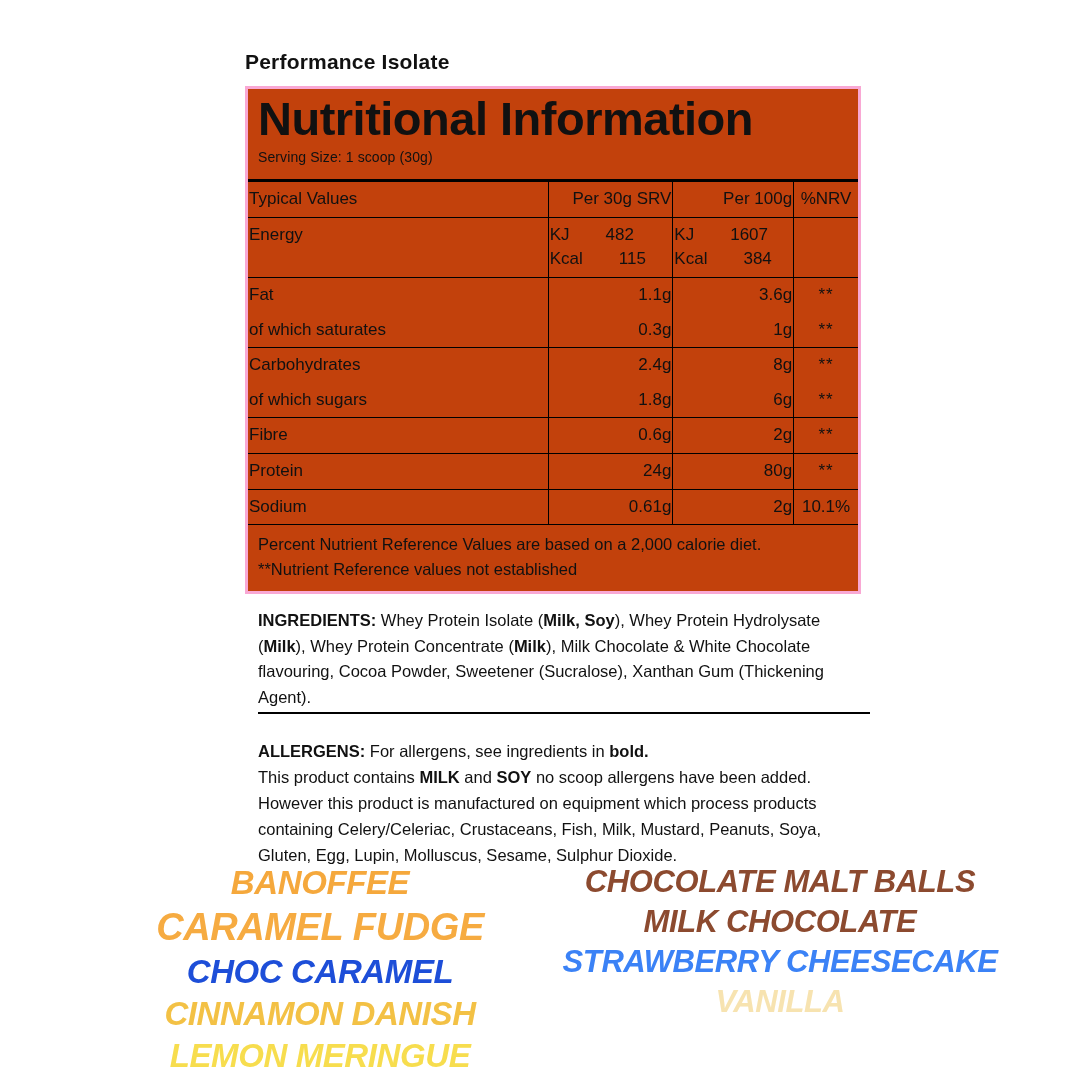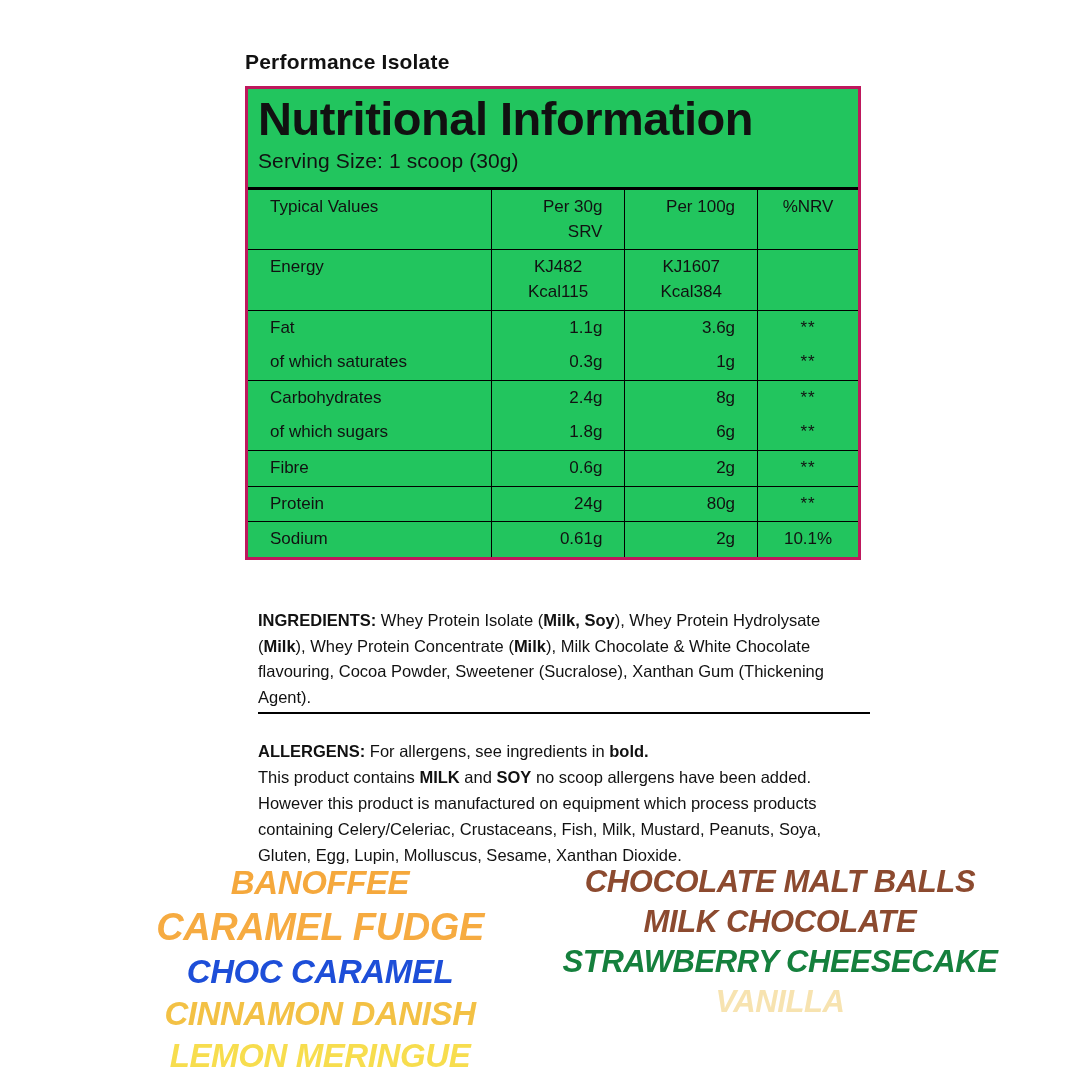--- a/index.html
+++ b/index.html
@@ -30,64 +30,65 @@
     letter-spacing: 0.2px;
     color: #111;
   }
 
   
   .panel {
     position: absolute;
     left: 245px;
     top: 86px;
     width: 616px;
-    border: 3px solid #be185d;
+    border: 3px solid #f9a8d4;
     box-sizing: border-box;
-    background: #22c55e;
+    background: #c2410c;
   }
   .panel-head {
     padding: 6px 10px 14px 10px;
     border-bottom: 3px solid #000;
   }
   .panel-title {
     font-size: 47px;
     font-weight: bold;
     line-height: 1.02;
     letter-spacing: -0.5px;
   }
   .serving {
-    font-size: 21px;
+    font-size: 14px;
     margin-top: 6px;
     letter-spacing: 0.1px;
   }
 
   table.nutri {
     width: 100%;
     border-collapse: collapse;
     font-size: 17px;
   }
   table.nutri td {
     border-bottom: 1.5px solid #000;
-    padding: 5px 22px;
+    padding: 5px 1px;
     vertical-align: top;
     line-height: 1.45;
   }
   td.c-name { width: 300px; text-align: left; }
   td.c-srv  { width: 122px; text-align: right; border-left: 1.5px solid #000; }
   td.c-100  { width: 118px; text-align: right; border-left: 1.5px solid #000; }
   td.c-nrv  { width: 62px;  text-align: center; border-left: 1.5px solid #000; }
 
   td.energy-srv, td.energy-100 {
     text-align: left;
     padding-left: 9px;
     padding-right: 9px;
   }
   .unit-row {
     display: flex;
-    justify-content: center;
+    justify-content: flex-start;
+    gap: 36px;
   }
   .stars { letter-spacing: 1px; }
 
   .panel-foot {
     border-top: 1.5px solid #000;
     padding: 7px 10px 9px 10px;
     font-size: 16.5px;
     line-height: 1.5;
   }
   .panel-foot div { white-space: nowrap; }
@@ -232,45 +233,49 @@
         </tr>
         <tr>
           <td class="c-name" style="border-bottom:none">Sodium</td>
           <td class="c-srv" style="border-bottom:none">0.61g</td>
           <td class="c-100" style="border-bottom:none">2g</td>
           <td class="c-nrv" style="border-bottom:none">10.1%</td>
         </tr>
       </tbody>
     </table>
 
+    <div class="panel-foot">
+      <div>Percent Nutrient Reference Values are based on a 2,000 calorie diet.</div>
+      <div>**Nutrient Reference values not established</div>
+    </div>
   </div>
 
   <div class="ingredients">
     <span class="b">INGREDIENTS:</span><span> Whey Protein Isolate (</span><span class="b">Milk, Soy</span><span>), Whey Protein Hydrolysate (</span><span class="b">Milk</span><span>),</span>
     <span>Whey Protein Concentrate (</span><span class="b">Milk</span><span>), Milk Chocolate &amp; White Chocolate flavouring,</span>
     <span>Cocoa Powder, Sweetener (Sucralose), Xanthan Gum (Thickening Agent).</span>
   </div>
 
   <div class="allergens">
     <div><span class="b">ALLERGENS:</span><span> For allergens, see ingredients in </span><span class="b">bold.</span></div>
     <div><span>This product contains </span><span class="b">MILK</span><span> and </span><span class="b">SOY</span><span> no scoop allergens have been added.</span></div>
     <div>However this product is manufactured on equipment which process products</div>
     <div>containing Celery/Celeriac, Crustaceans, Fish, Milk, Mustard, Peanuts, Soya,</div>
-    <div>Gluten, Egg, Lupin, Molluscus, Sesame, Xanthan Dioxide.</div>
+    <div>Gluten, Egg, Lupin, Molluscus, Sesame, Sulphur Dioxide.</div>
   </div>
 
   <div class="flavours">
     <div class="flav-col flav-left">
       <span class="flav-line" style="color:#f5a83c;font-size:33px">BANOFFEE</span>
       <span class="flav-line" style="color:#f6ab41;font-size:38px">CARAMEL FUDGE</span>
       <span class="flav-line" style="color:#1d4ed8;font-size:33px">CHOC CARAMEL</span>
       <span class="flav-line" style="color:#f3c145;font-size:33px">CINNAMON DANISH</span>
       <span class="flav-line" style="color:#f7dd4e;font-size:33px">LEMON MERINGUE</span>
     </div>
     <div class="flav-col flav-right">
       <span class="flav-line" style="color:#8c4a2f;font-size:31px">CHOCOLATE MALT BALLS</span>
       <span class="flav-line" style="color:#8c4a2f;font-size:31px">MILK CHOCOLATE</span>
-      <span class="flav-line" style="color:#15803d;font-size:31px">STRAWBERRY CHEESECAKE</span>
+      <span class="flav-line" style="color:#3b82f6;font-size:31px">STRAWBERRY CHEESECAKE</span>
       <span class="flav-line" style="color:#f7e3b0;font-size:31px">VANILLA</span>
     </div>
   </div>
 
 </div>
 
 </body></html>

